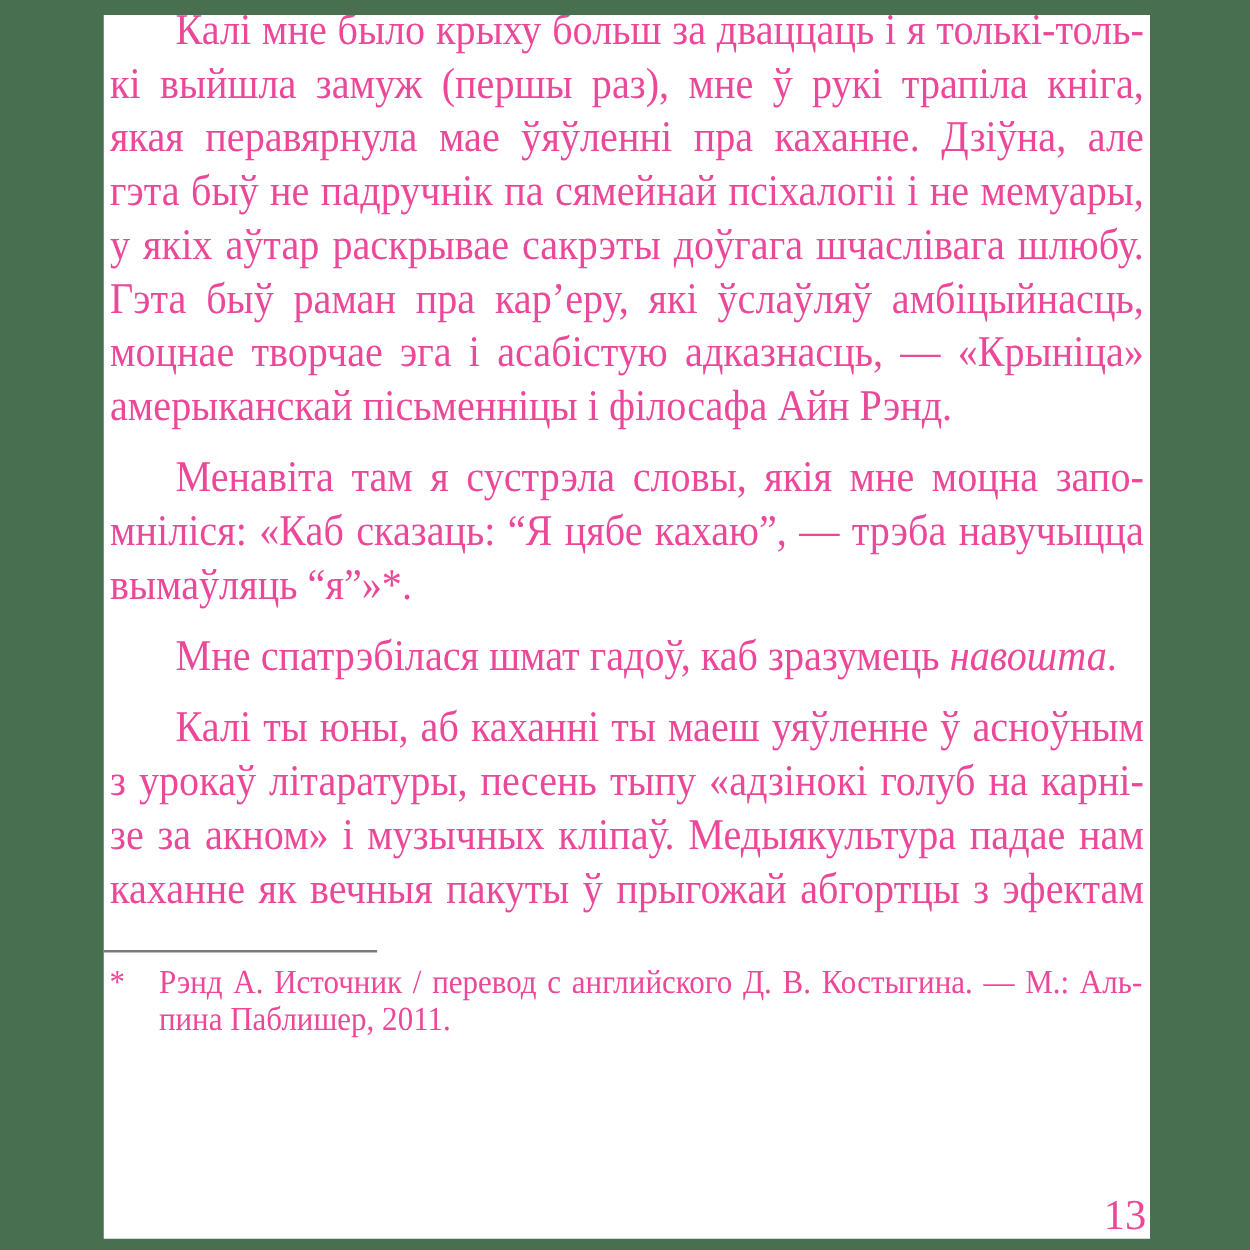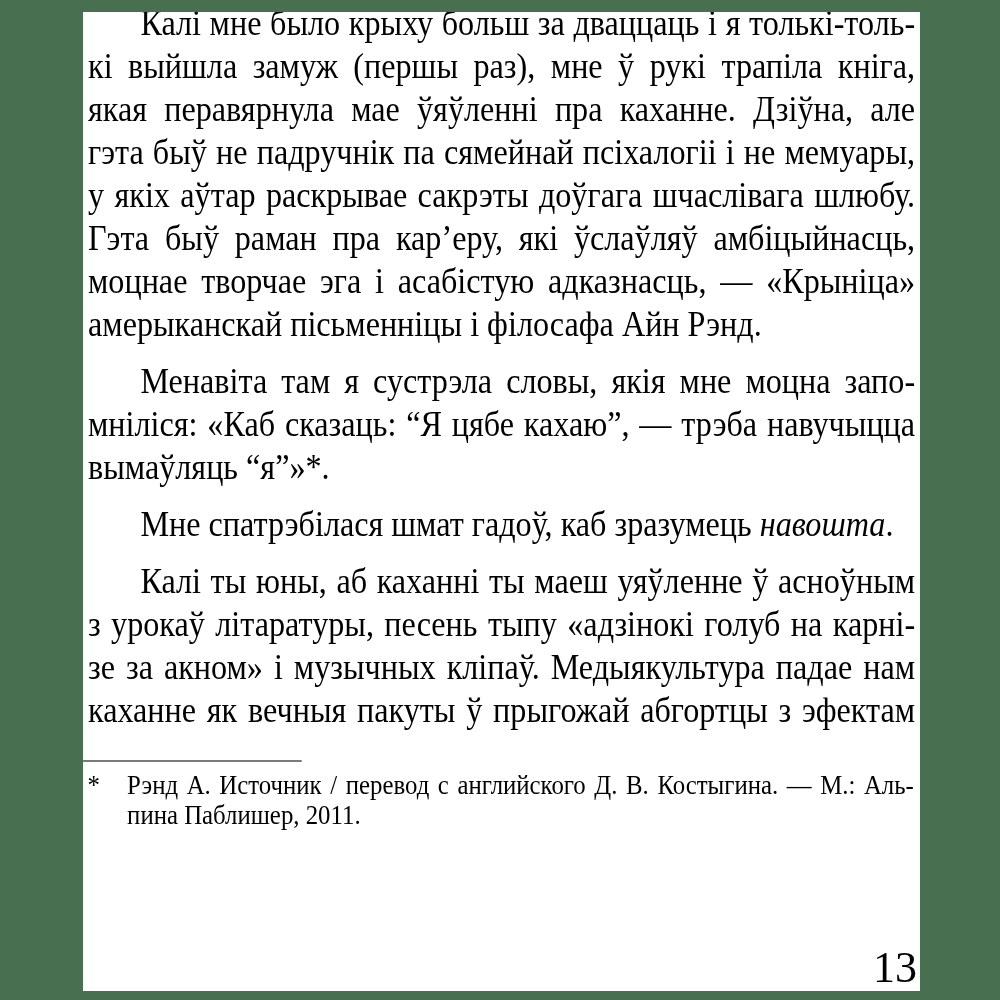--- a/index.html
+++ b/index.html
@@ -11,21 +11,21 @@
     font-family: "Liberation Serif", "DejaVu Serif", serif;
   }
   .page {
     position: absolute;
     left: 83px;
     top: 12px;
     width: 837px;
     height: 979px;
     background: #ffffff;
     overflow: hidden;
-    color: #000000;
+    color: #ec4899;
   }
   .main {
     position: absolute;
     left: 5px;
     top: -10px;
     width: 900px;
     transform: scaleX(0.919);
     transform-origin: 0 0;
     font-size: 35px;
   }
@@ -70,21 +70,21 @@
   .fn-ln {
     line-height: 30px;
     text-align: justify;
     text-align-last: justify;
   }
   .fn-ln.end { text-align-last: left; }
   .pagenum {
     position: absolute;
     right: 3px;
     bottom: 1px;
-    font-size: 44px;
+    font-size: 34px;
     line-height: 1;
   }
 </style>
 </head>
 <body>
 
 <div class="page">
 
   <div class="main">
 

